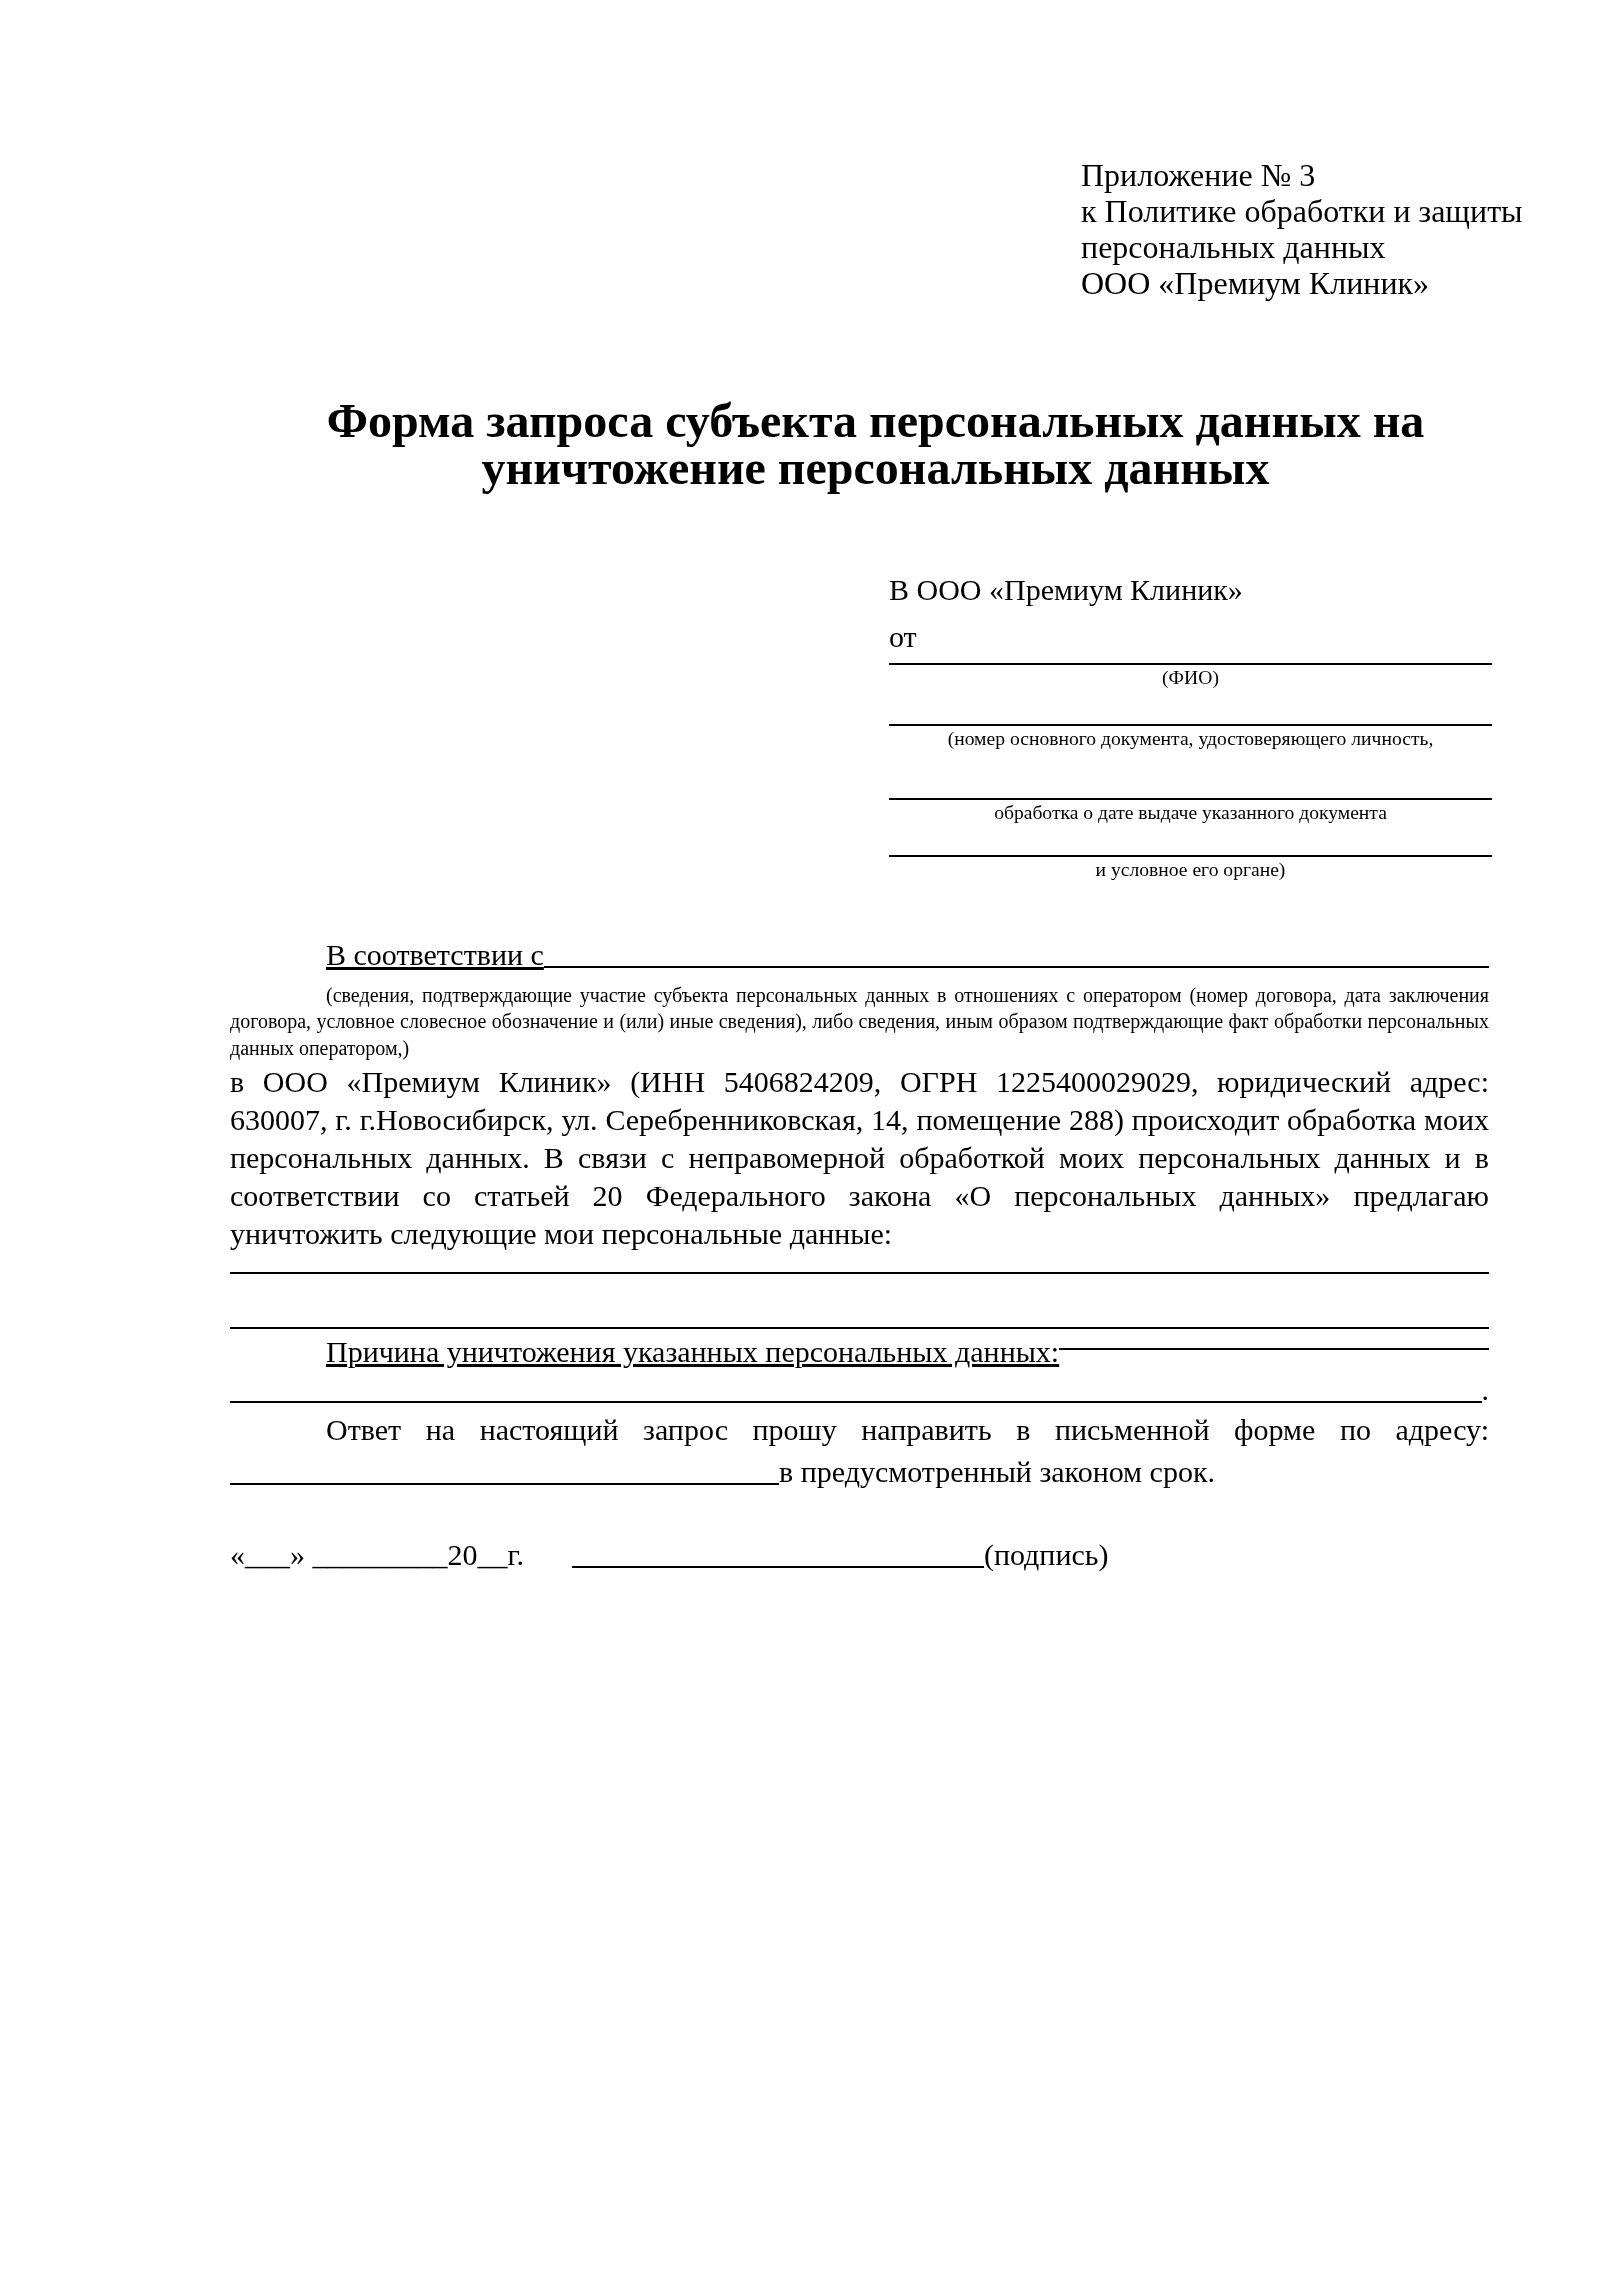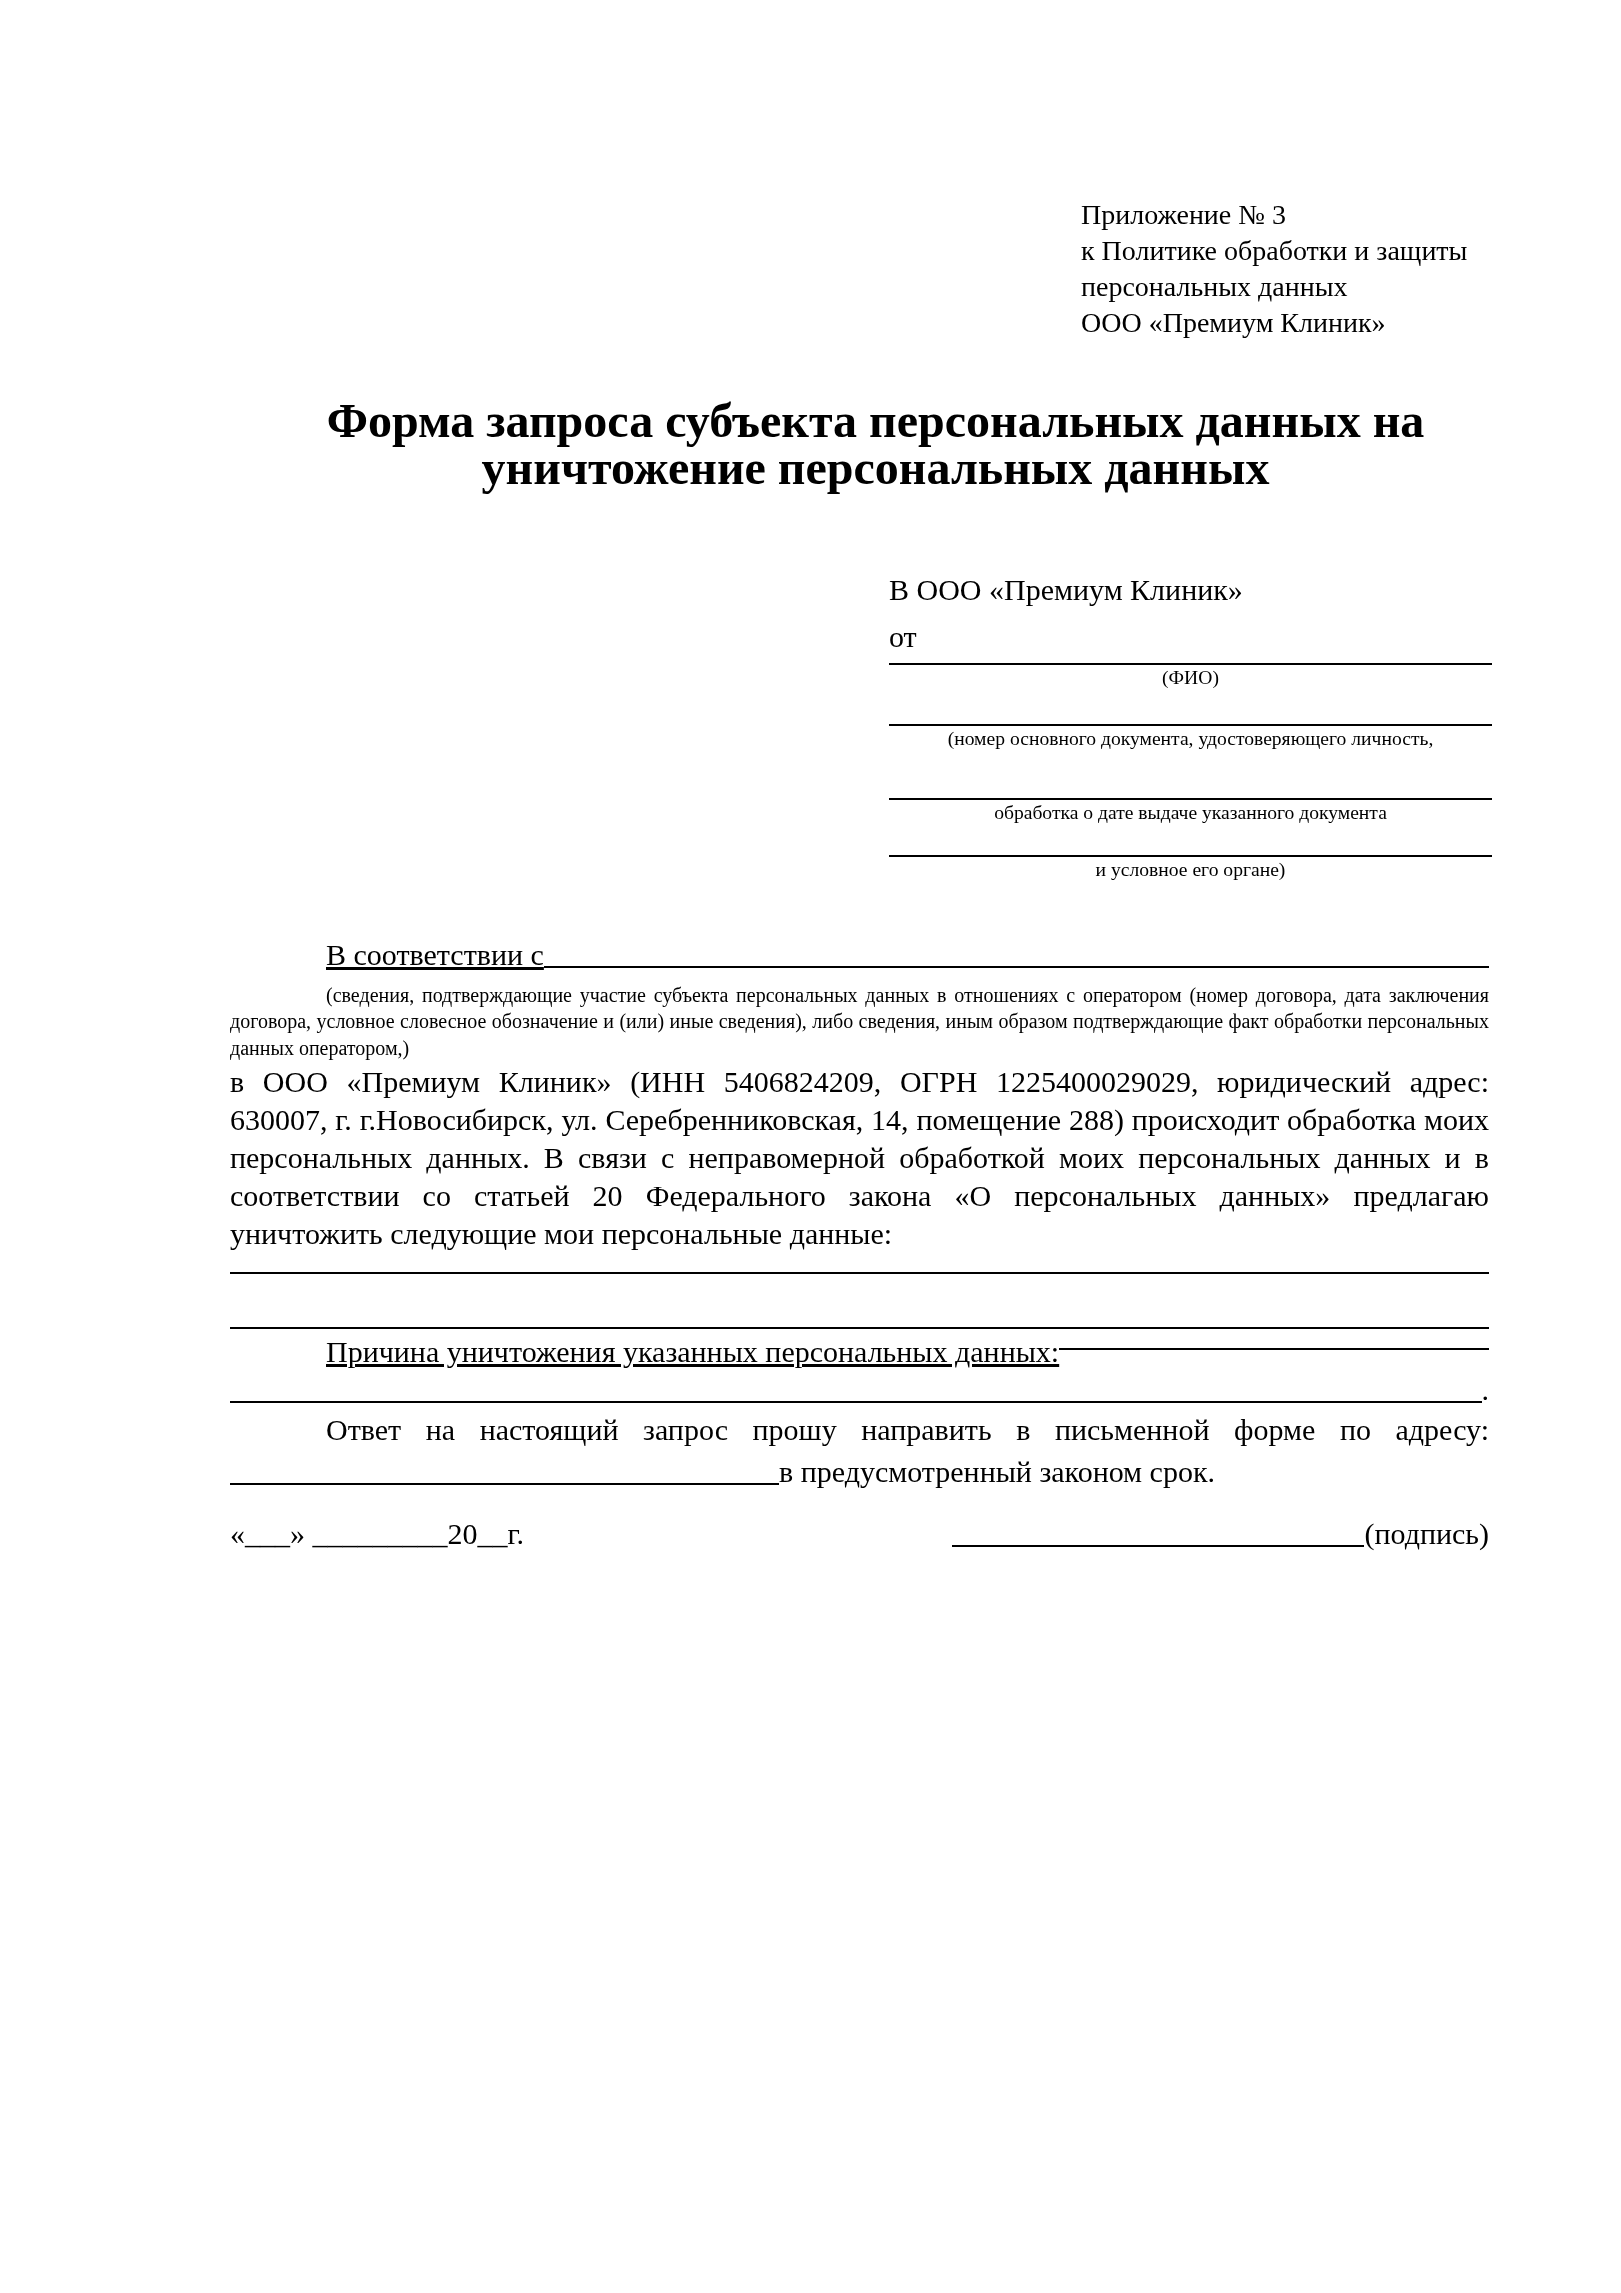--- a/index.html
+++ b/index.html
@@ -12,24 +12,23 @@
     color: #000000;
     font-family: "Liberation Serif", "DejaVu Serif", serif;
     overflow: hidden;
   }
 
   
   .appendix {
     position: absolute;
     left: 1081px;
     top: 157px;
-    font-size: 28px;
+    font-size: 32px;
     line-height: 36px;
     white-space: nowrap;
-    margin-top: 40px;
   }
 
   
   .doc-title {
     position: absolute;
     left: 246px;
     top: 397px;
     width: 1259px;
     text-align: center;
     font-weight: bold;
@@ -95,24 +94,25 @@
     margin-top: 2px;
     text-align: justify;
     text-align-last: justify;
     text-indent: 96px;
   }
   .term-row { margin-top: 3.9px; }
   .term-row .term-fill { flex: 0 0 549px; }
   .term-row .term-text { white-space: nowrap; }
 
   .footer-row {
-    margin-top: 24px;
+    margin-top: 45px;
     display: flex;
     align-items: flex-end;
-    justify-content: space-between;
+    justify-content: flex-start;
+    gap: 48px;
   }
   .footer-row .date { white-space: nowrap; }
   .sig-group { display: flex; align-items: flex-end; }
   .sig-fill { width: 412px; border-bottom: 2.9px solid #000; margin-bottom: 5.9px; }
   .sig-caption { white-space: nowrap; }
 </style>
 </head>
 <body>
 
 <div class="page">

